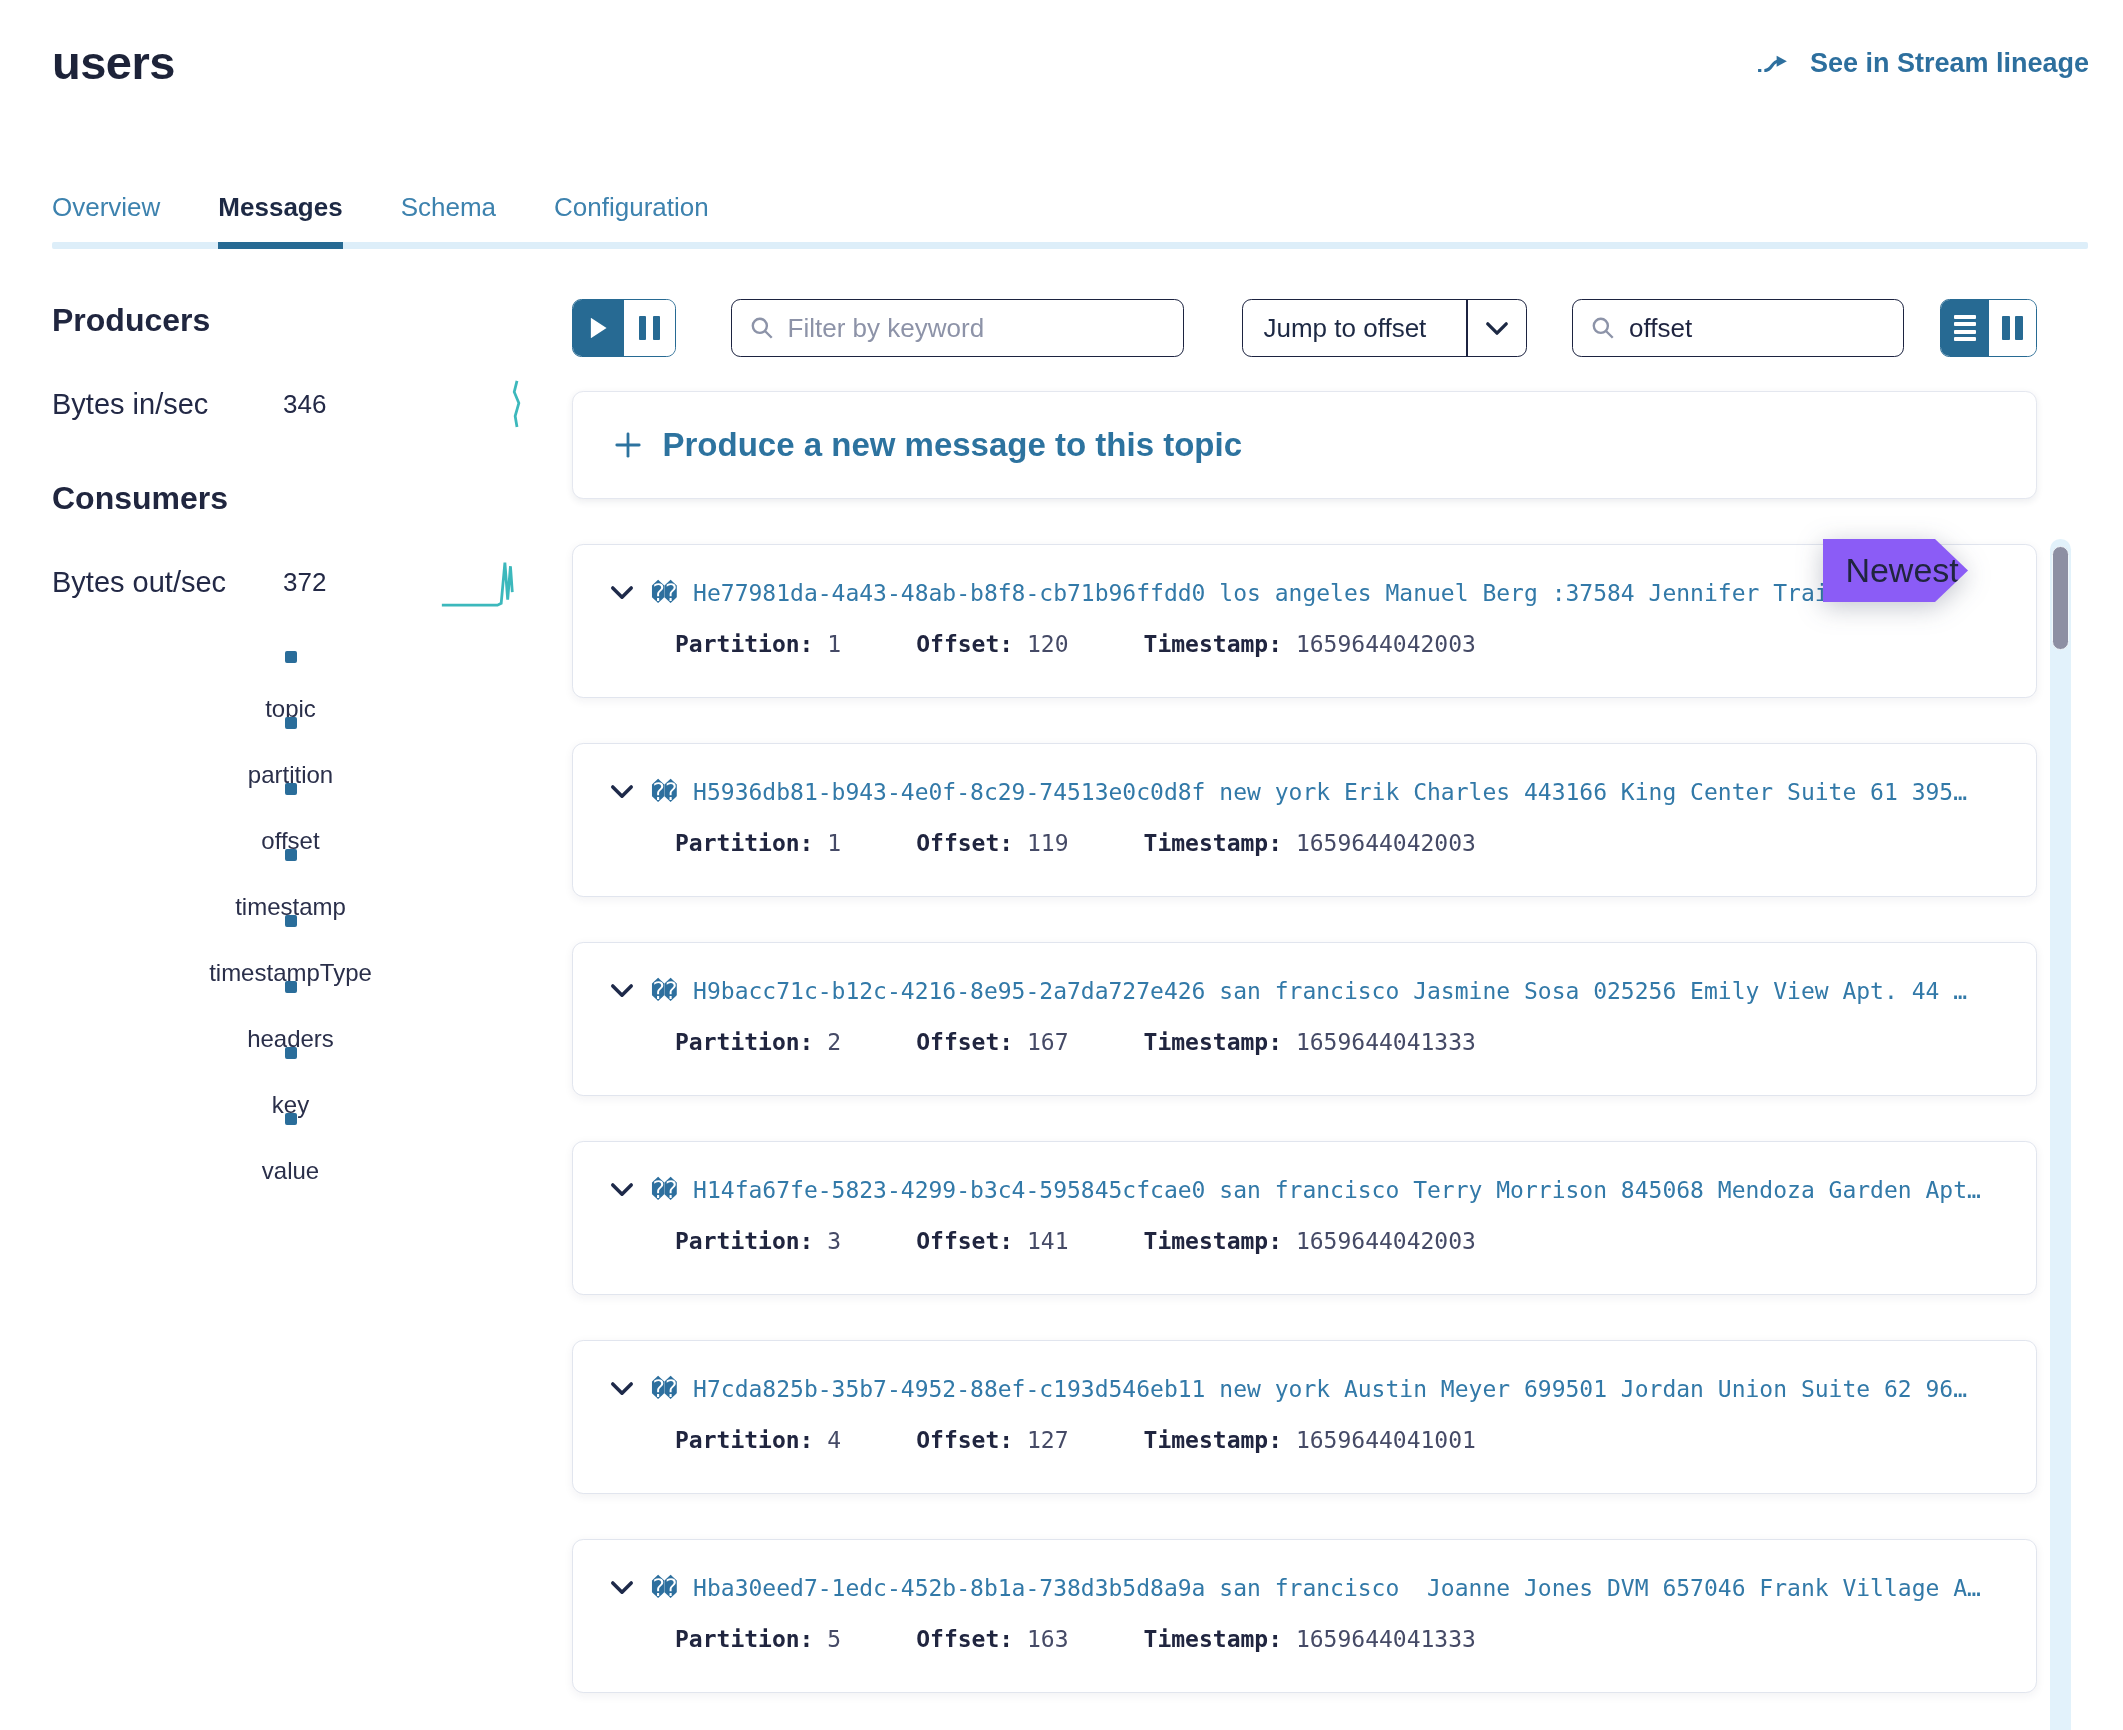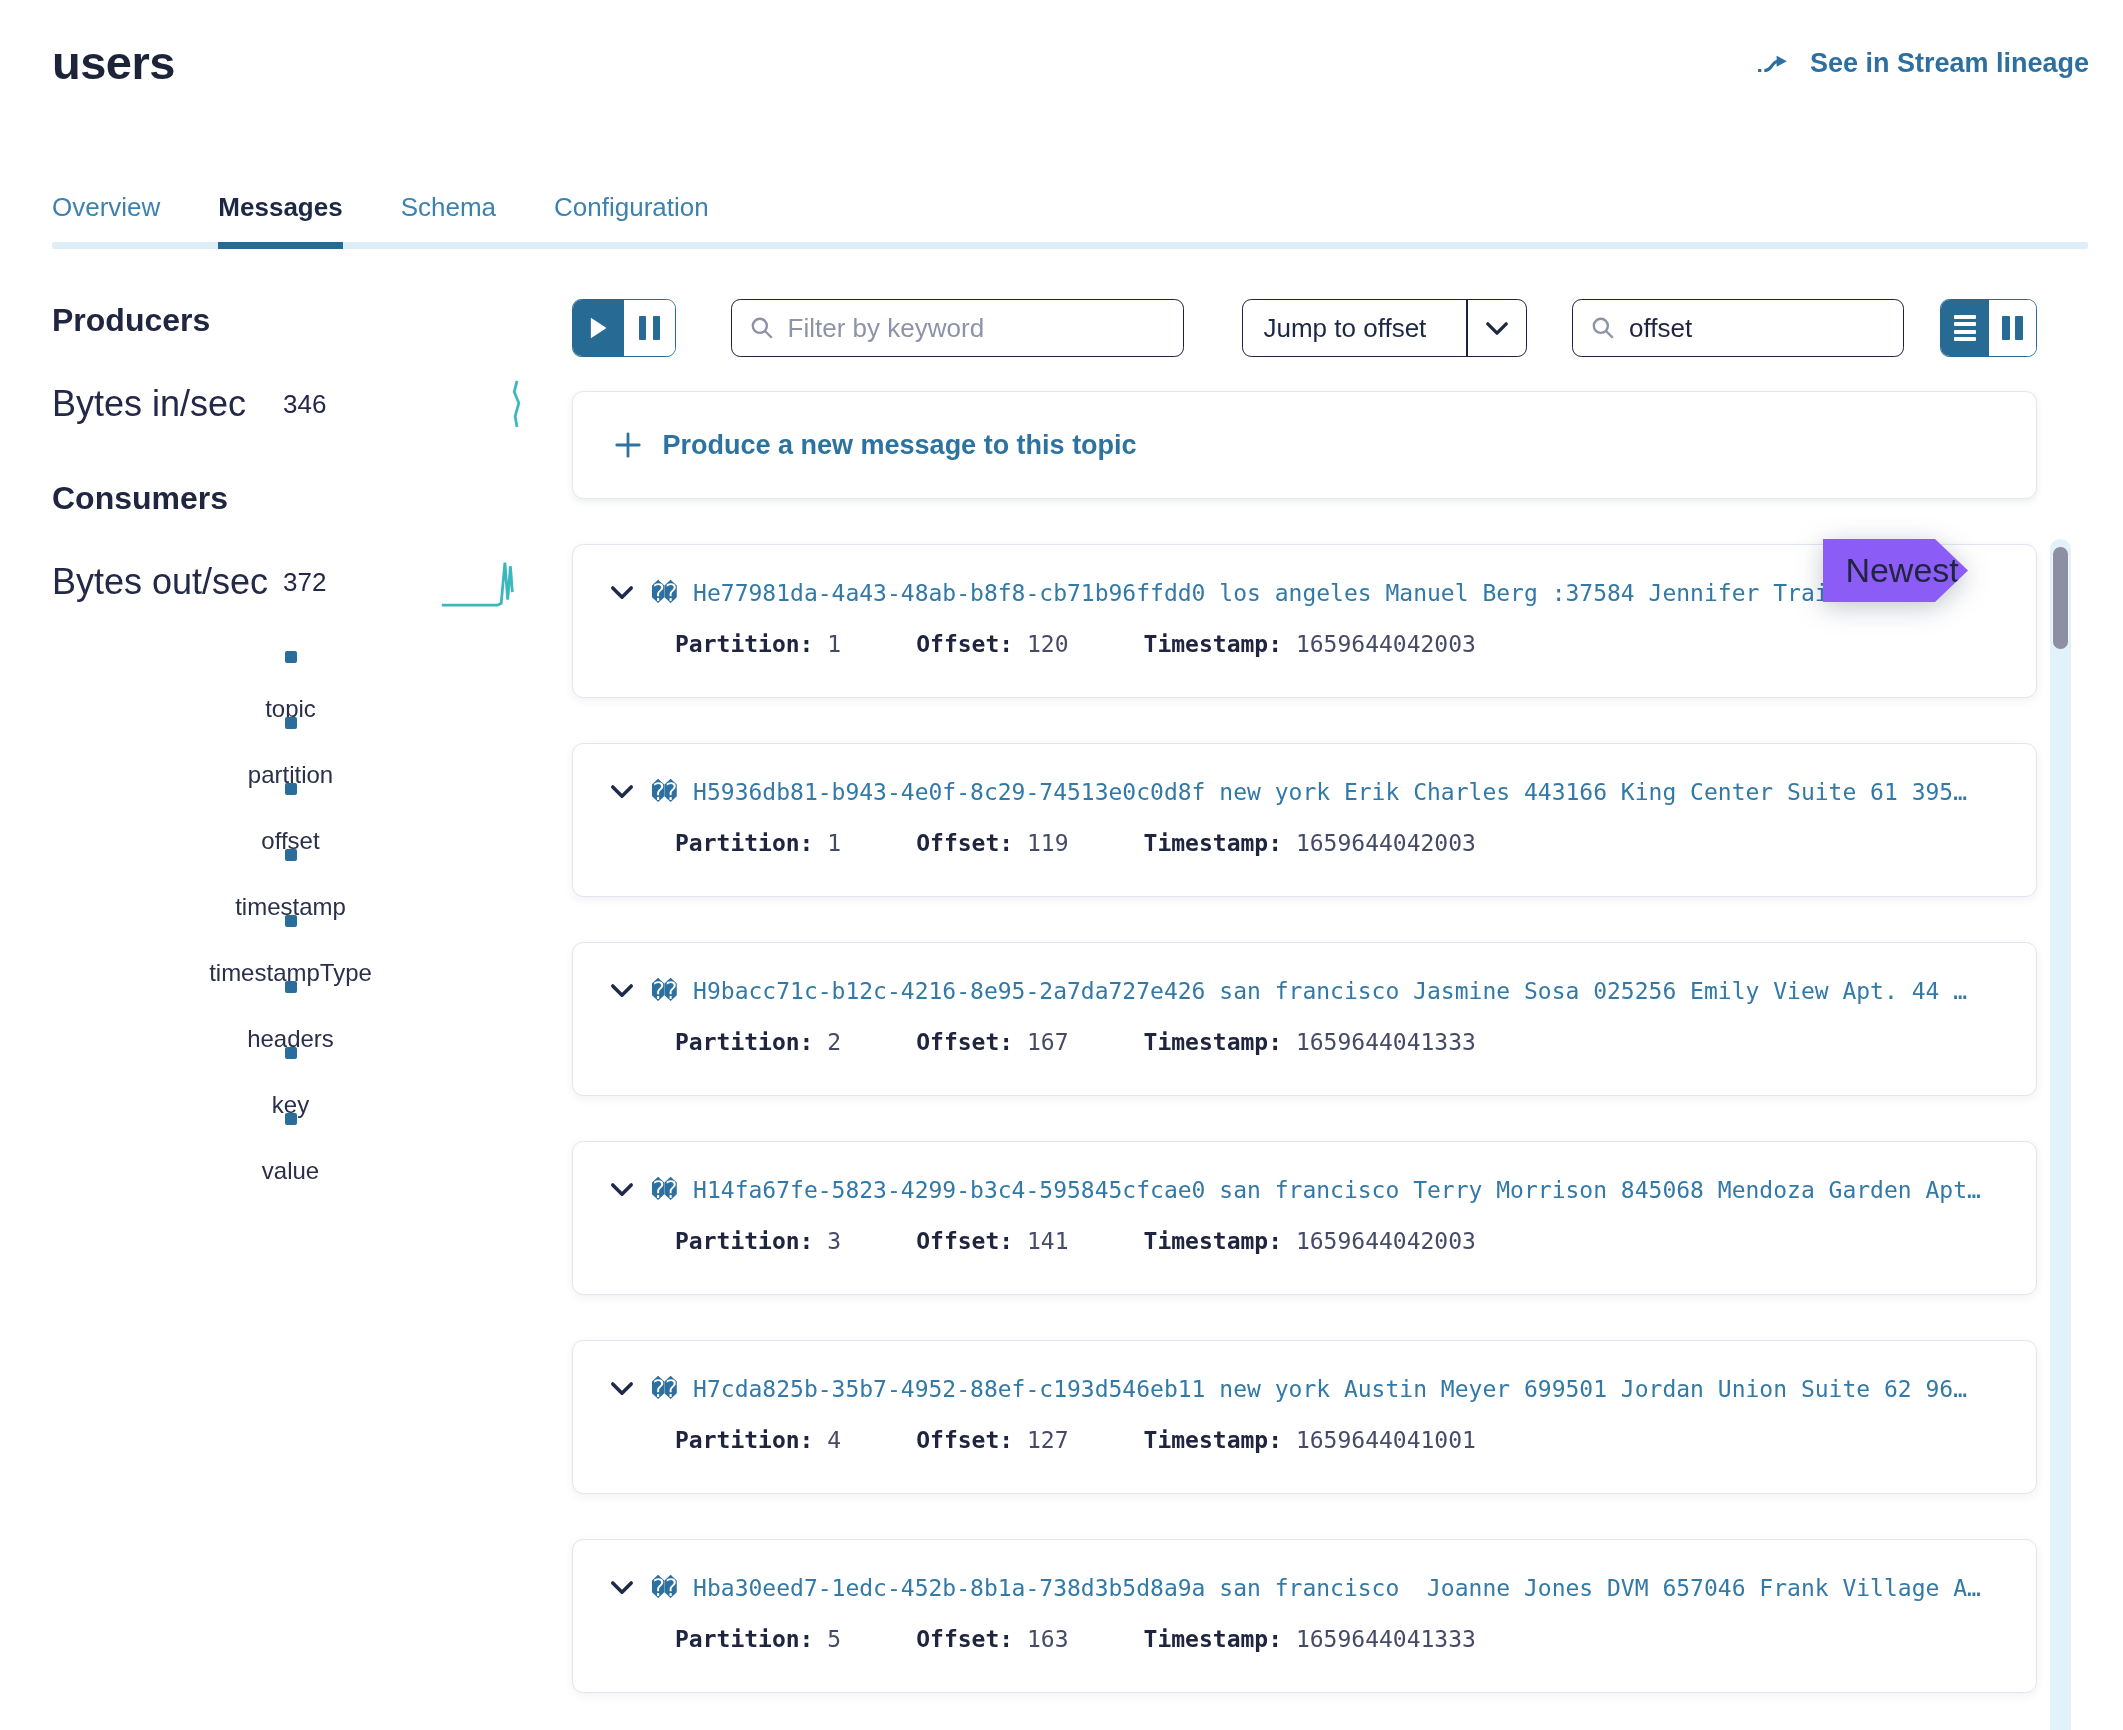--- a/index.html
+++ b/index.html
@@ -21,21 +21,21 @@
   .tab { font-size:26px; color:#3d82ae; cursor:pointer; position:relative; }
   .tab.active { color:#1d2944; font-weight:700; }
   .tab.active::after { content:""; position:absolute; left:0; right:0; bottom:-26px;
     height:7.5px; background:#276a93; z-index:2; }
   .tabs-underline { height:7.5px; background:#ddeef9; border-radius:1.9px; }
 
   
   .sidebar { position:absolute; left:52px; top:302px; width:477px; }
   .side-heading { font-size:32px; font-weight:700; color:#20263f; }
   .metric { display:flex; align-items:center; margin-top:37px; height:56px; }
-  .metric-label { font-size:36px; color:#232946; width:231px; }
+  .metric-label { font-size:29px; color:#232946; width:231px; }
   .metric-value { font-size:26px; color:#232946; }
   .spark { margin-left:auto; }
   .gap-lg { margin-top:48px; }
   .fields-list { list-style:none; margin-top:41px; }
   .fields-list li { display:flex; align-items:center; gap:32px; height:66px;
     font-size:24px; color:#2a2f4a; cursor:pointer;flex-direction:column; }
   .bullet { width:12px; height:12px; background:#2a6d9a; border-radius:1.9px; flex:0 0 auto; }
 
   
   .main { position:absolute; left:572px; top:299px; width:1465px; }
@@ -66,21 +66,21 @@
     overflow:hidden; display:flex; cursor:pointer; flex:0 0 auto; }
   .vt-list { flex:1; background:#276a93; display:flex; flex-direction:column;
     align-items:center; justify-content:center; gap:3.7px; }
   .vt-list i { width:22.4px; height:3.7px; background:#fff; border-radius:0.9px; }
   .vt-split { flex:1; background:#fff; display:flex; align-items:center; justify-content:center; gap:4.7px; }
   .vt-split i { width:8.4px; height:24px; background:#276a93; border-radius:0.9px; }
 
   .produce-card { margin-top:34px; height:108px; background:#fff; border:0.9px solid #e4e7ef;
     border-radius:11.2px; box-shadow:0 2.8px 7.5px rgba(30,42,68,0.08); display:flex;
     align-items:center; padding-left:41px; gap:20.5px; cursor:pointer;
-    color:#2d739f; font-size:27px; font-weight:700; }
+    color:#2d739f; font-size:33px; font-weight:700; }
 
   .msg-card { margin-top:45px; height:154px; background:#fff; border:0.9px solid #e1e5ee;
     border-radius:11.2px; box-shadow:0 2.8px 9.3px rgba(30,42,68,0.06);
     padding:34px 28px 0 37px; cursor:pointer; }
   .msg-line1 { display:flex; align-items:center; gap:17px; }
   .msg-chev { flex:0 0 auto; display:grid; place-items:center; cursor:pointer; }
   .msg-glyphs { font-family:"DejaVu Sans Mono", monospace; font-size:24px; color:#2d6f9e;
     letter-spacing:-1.9px; white-space:pre; }
   .msg-summary { font-family:"DejaVu Sans Mono", monospace; font-size:23px; color:#3279a8;
     white-space:pre; overflow:hidden; flex:1; }

